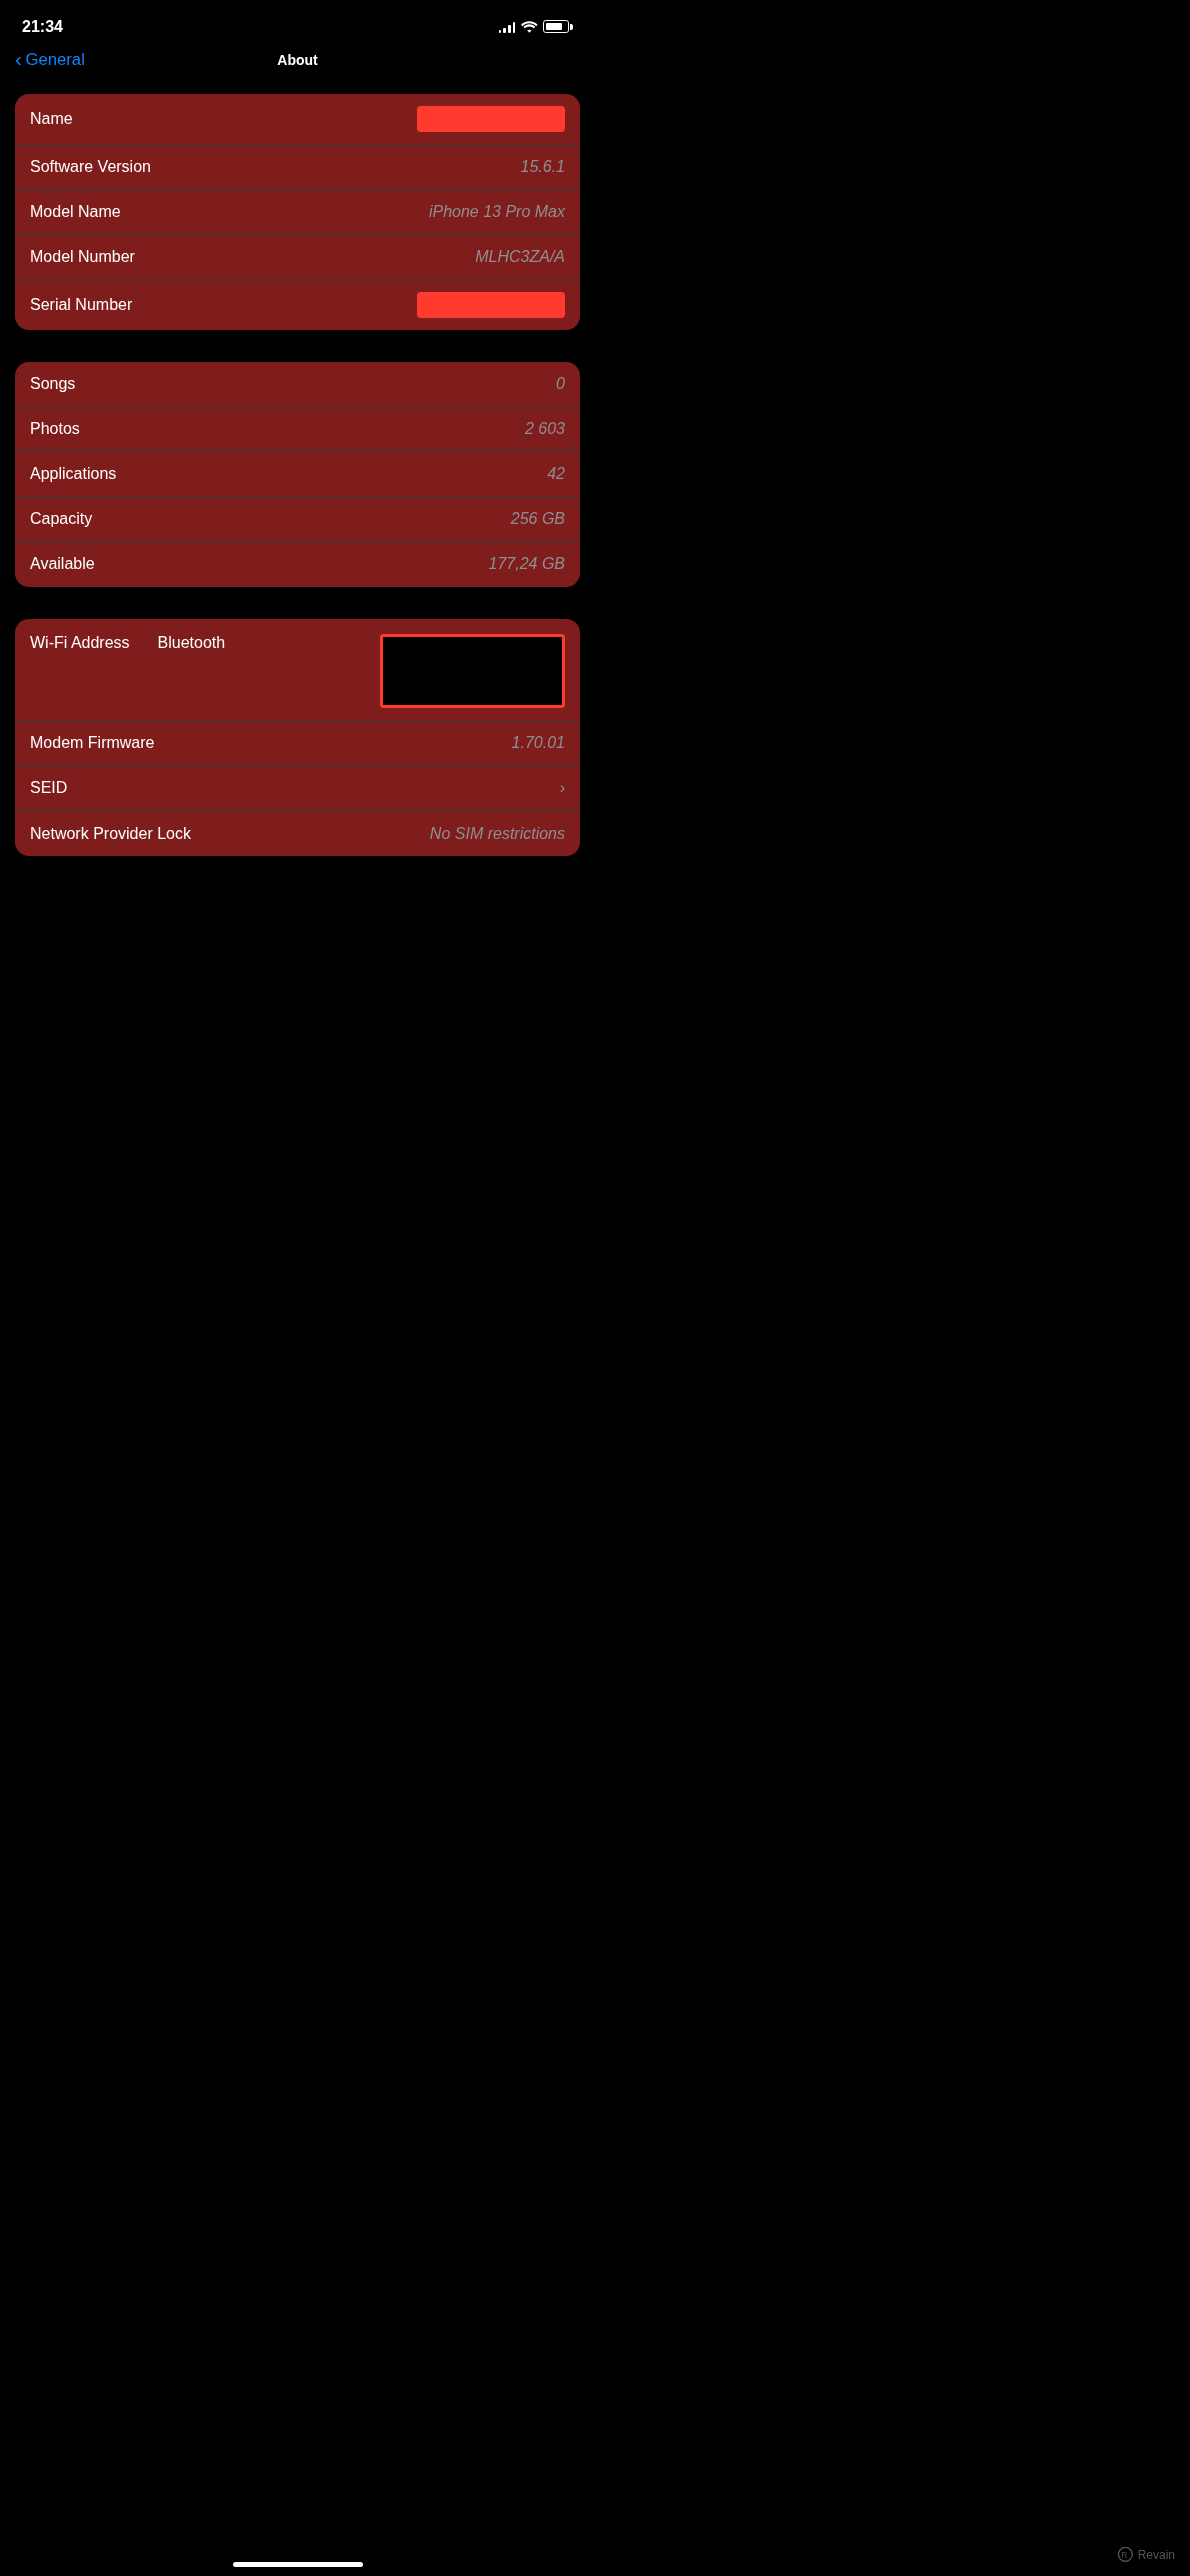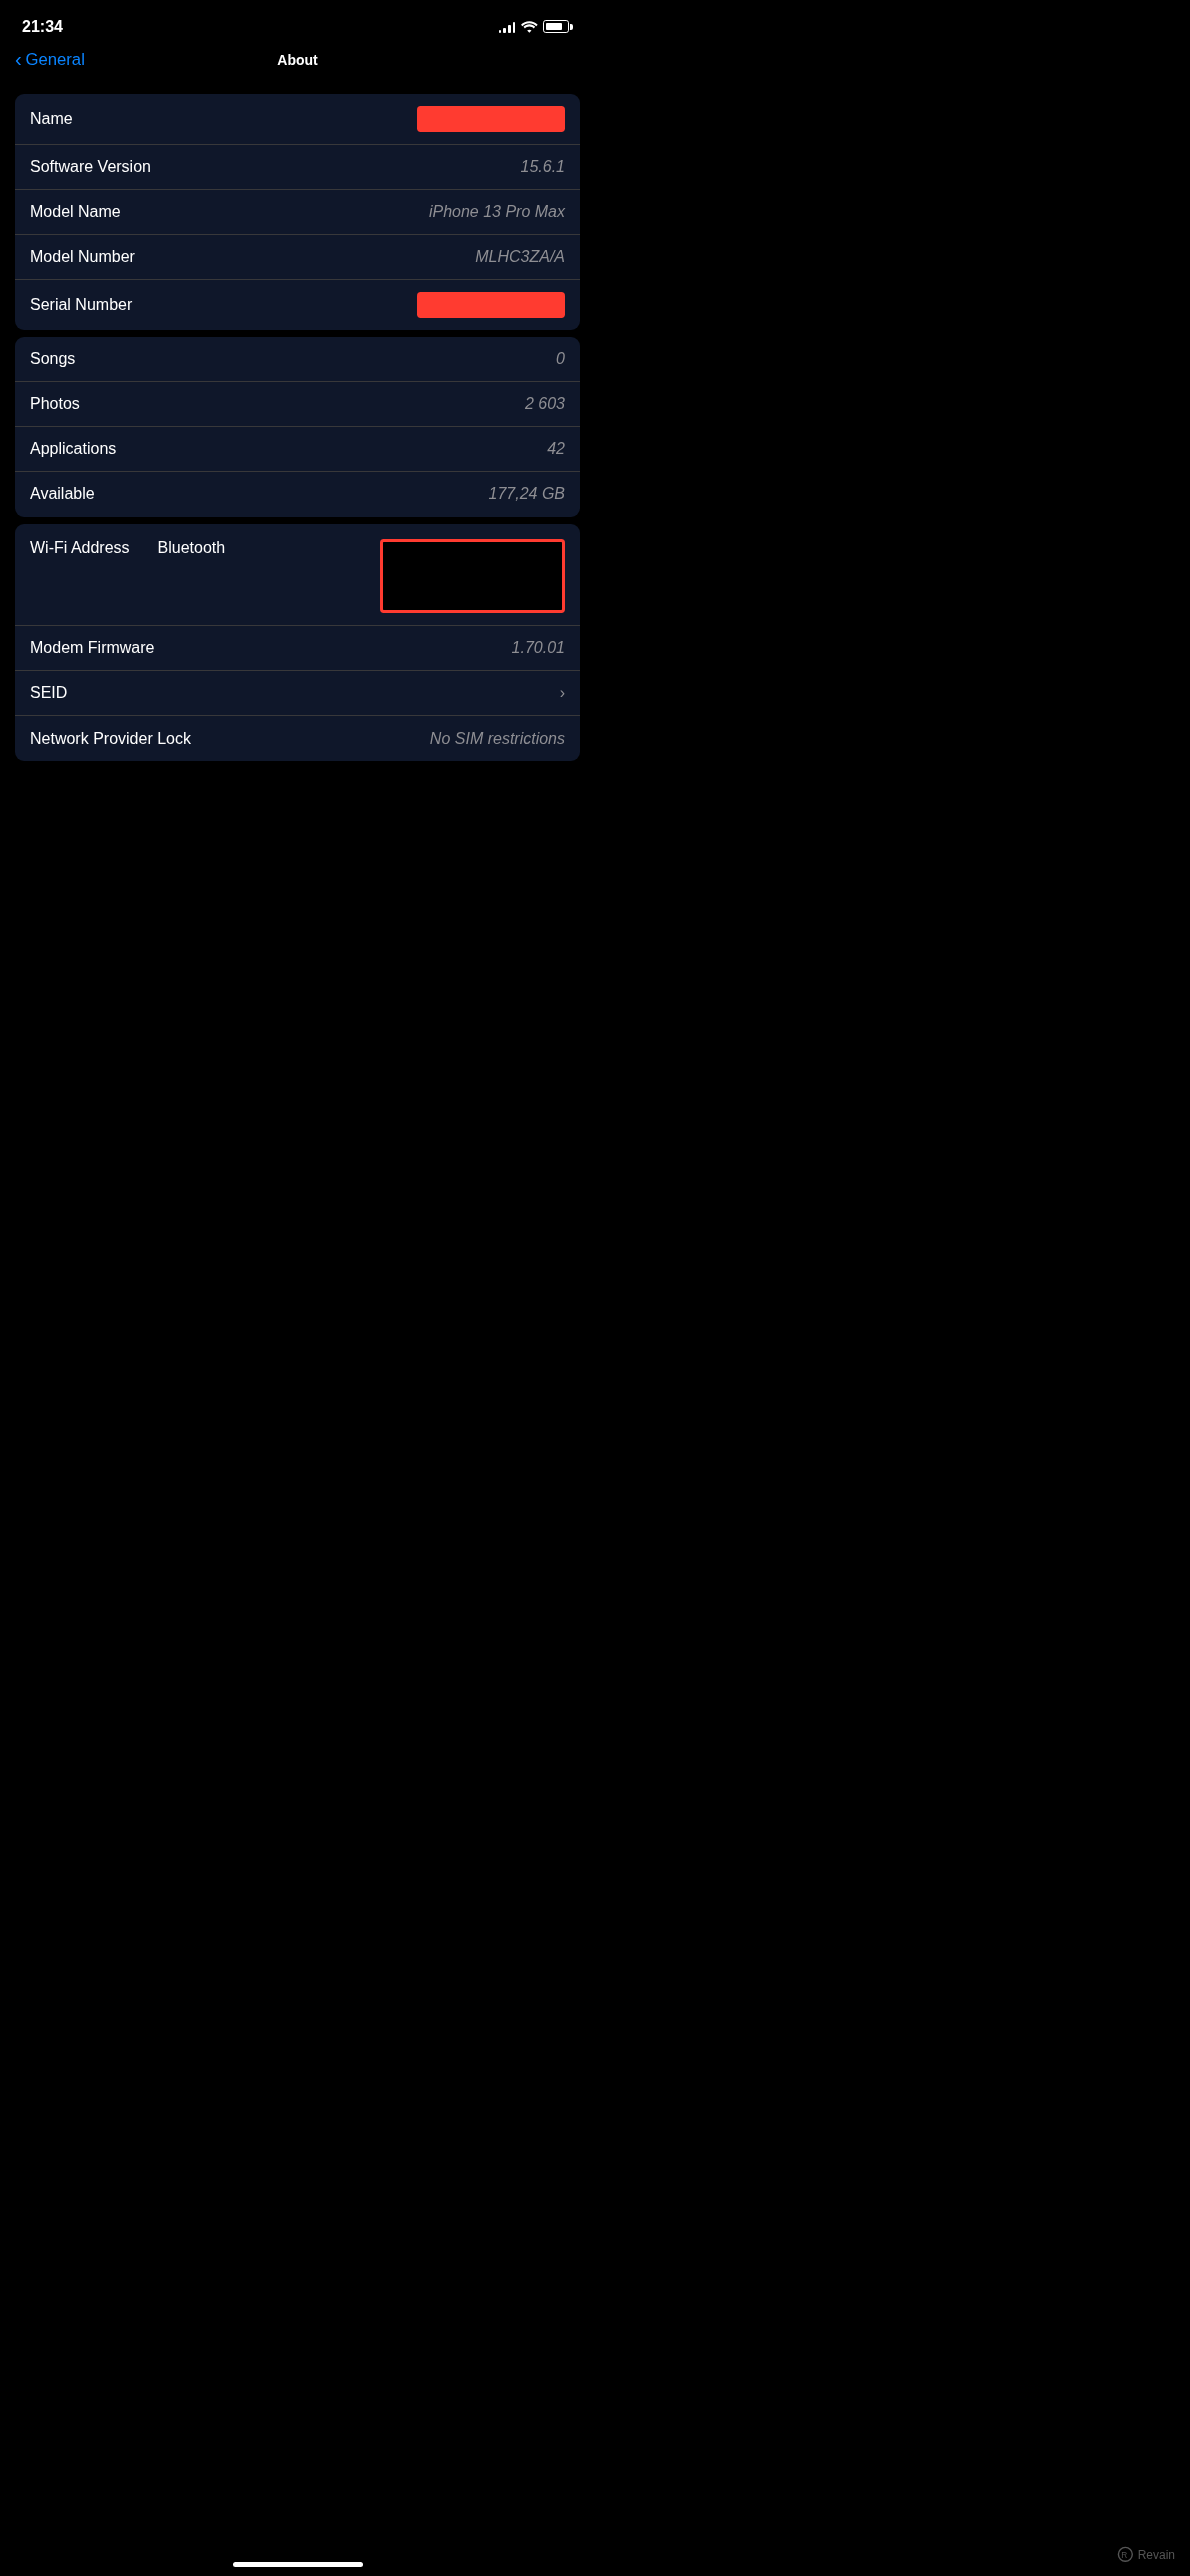--- a/index.html
+++ b/index.html
@@ -110,23 +110,23 @@
       color: #fff;
     }
 
     
     .content {
       padding: 16.7px 15px 0;
     }
 
     
     .card {
-      background: #0f172a;
-      border-radius: 9px;
-      margin-bottom: 7px;
+      background: #7f1d1d;
+      border-radius: 14px;
+      margin-bottom: 32px;
       overflow: hidden;
     }
 
     .row {
       display: flex;
       align-items: center;
       justify-content: space-between;
       padding: 12px 15px;
       border-bottom: 0.5px solid #38383a;
       min-height: 45px;
@@ -275,20 +275,24 @@
     </div>
     <div class="row">
       <span class="row-label">Photos</span>
       <span class="row-value">2 603</span>
     </div>
     <div class="row">
       <span class="row-label">Applications</span>
       <span class="row-value">42</span>
     </div>
     <div class="row">
+      <span class="row-label">Capacity</span>
+      <span class="row-value">256 GB</span>
+    </div>
+    <div class="row">
       <span class="row-label">Available</span>
       <span class="row-value">177,24 GB</span>
     </div>
   </div>
 
   <div class="card">
 
     <div class="row" style="position:relative; align-items:flex-start; min-height: 102px;">
       <div style="display:flex; flex-direction:row; gap:28px; padding-top:3.7px;">
         <span class="row-label">Wi-Fi Address</span>

